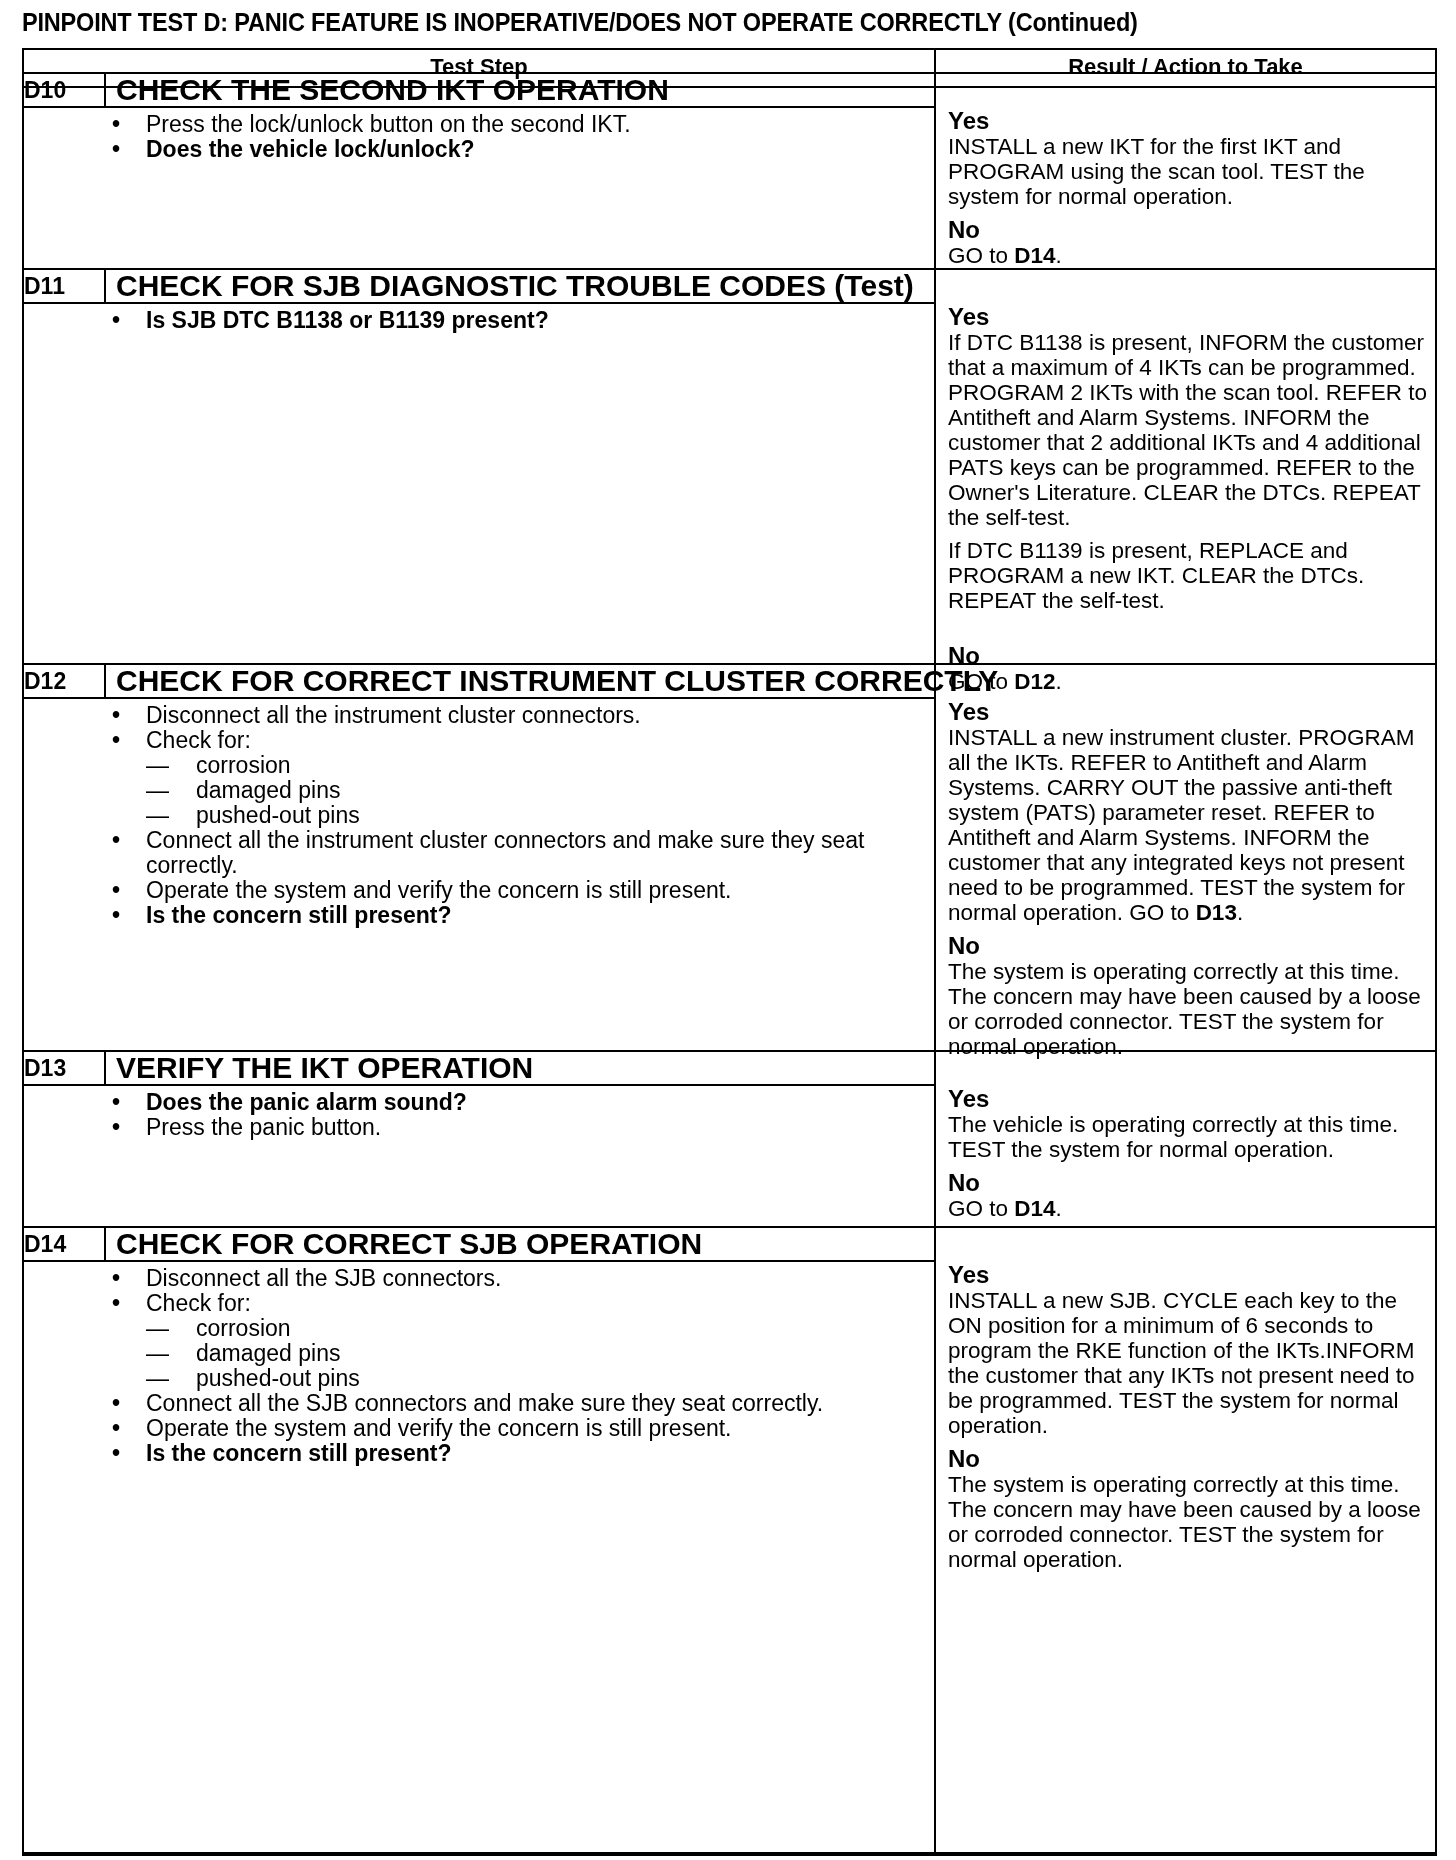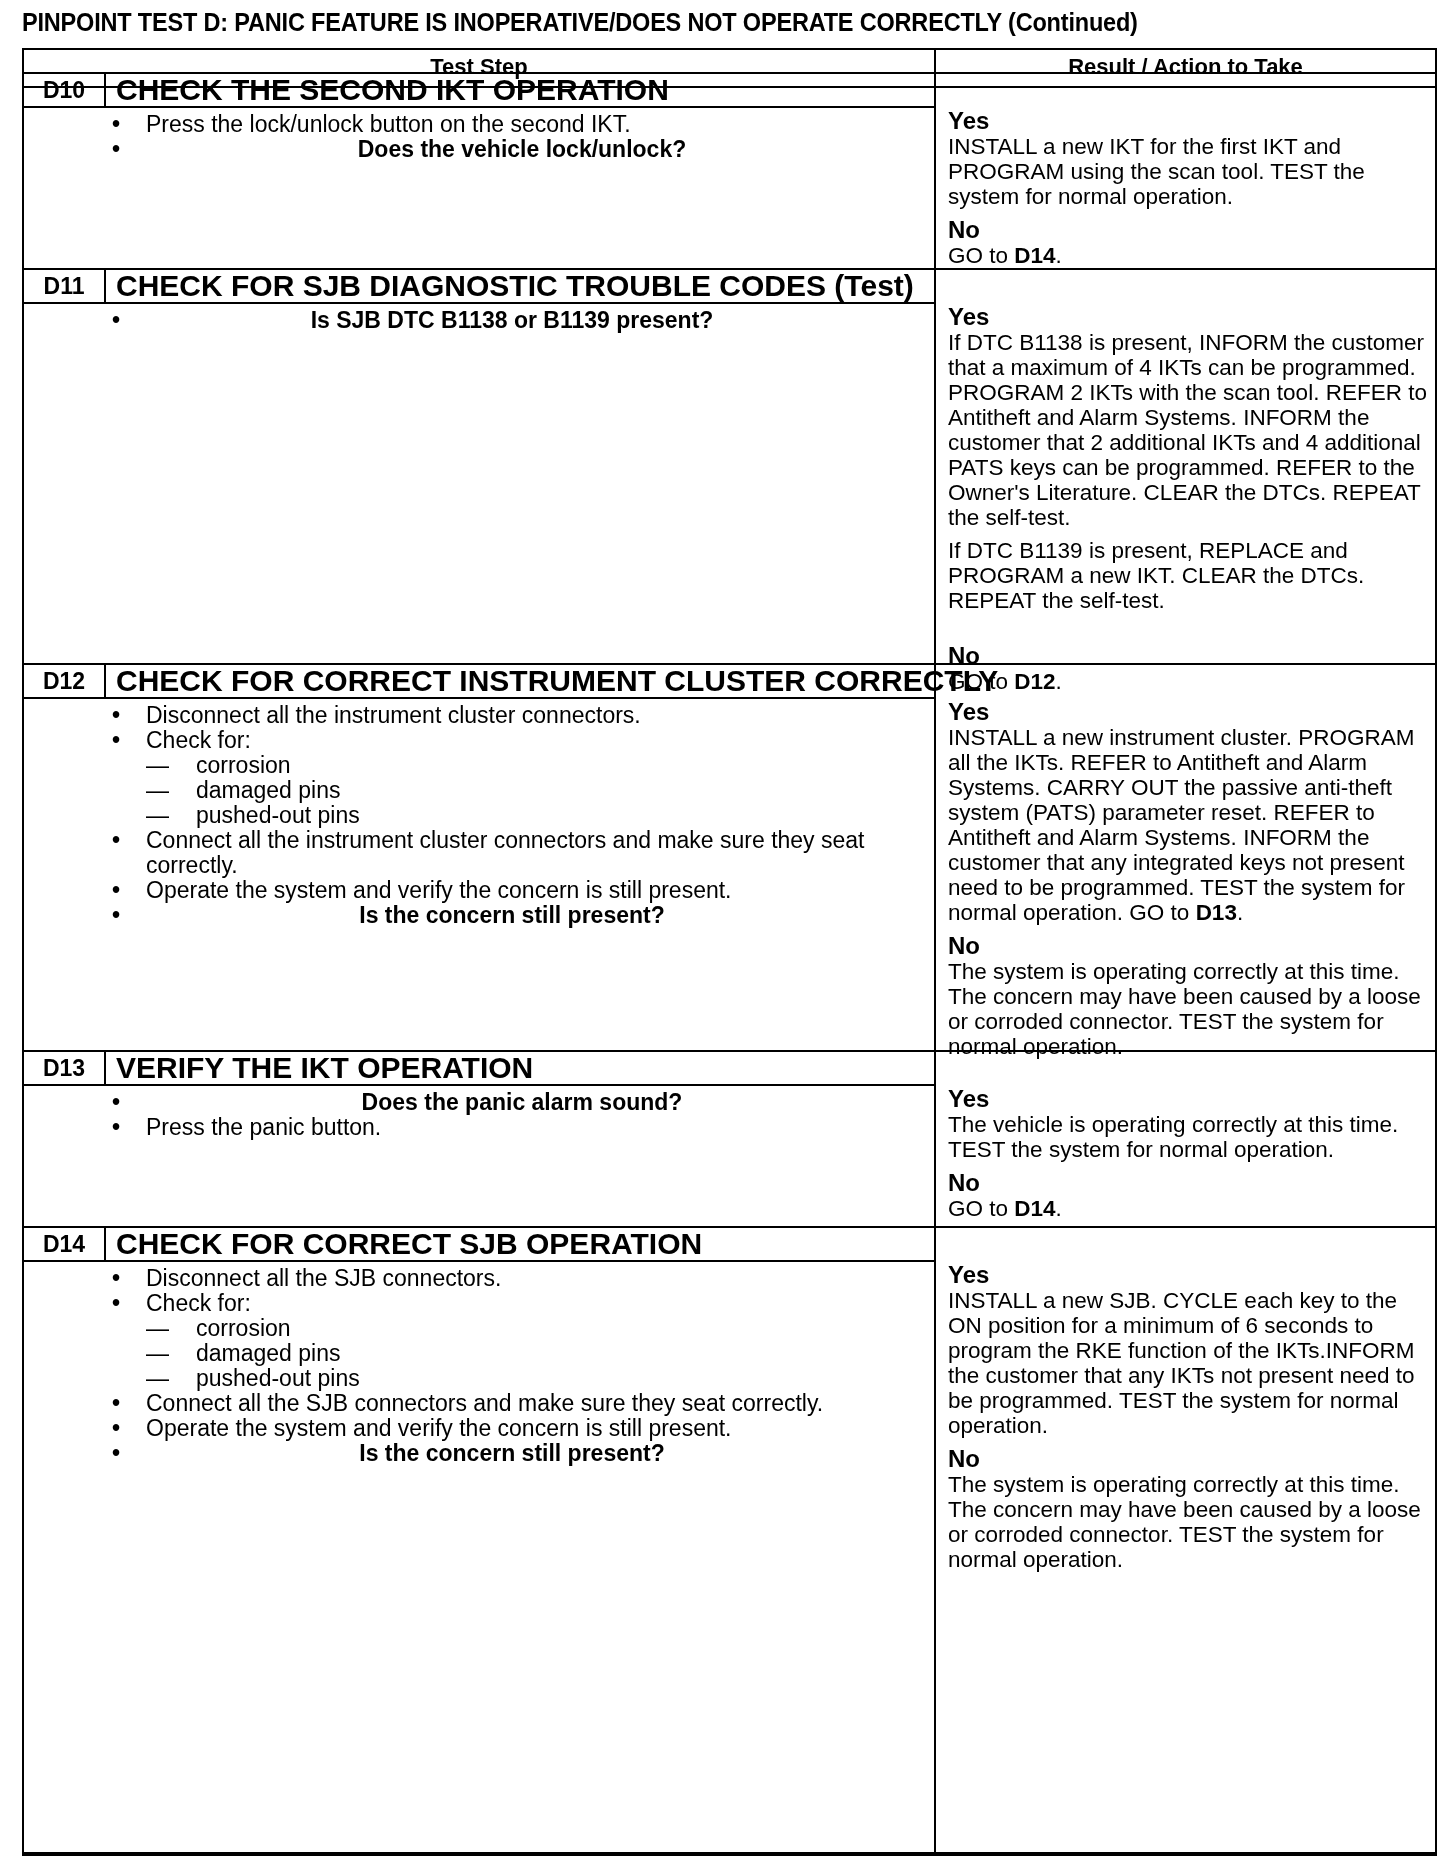--- a/index.html
+++ b/index.html
@@ -26,35 +26,35 @@
   .step {
     position: absolute; left: 0; right: 0; border-top: 2px solid #000; box-sizing: border-box;
   }
   .step .id-row {
     position: absolute; left: 0; width: 910px; top: 0; height: 34px;
     border-bottom: 2px solid #000; box-sizing: border-box;
   }
   .step .sid {
     position: absolute; left: 0; width: 82px; top: 0; height: 32px;
     border-right: 2px solid #000; box-sizing: border-box;
-    font-size: 23px; font-weight: bold; text-align: center; line-height: 32px;
+    font-size: 23px; font-weight: bold; line-height: 32px;
   }
   .step .stitle {
     position: absolute; left: 92px; top: 0; height: 32px; line-height: 32px;
     font-size: 30px; font-weight: bold; white-space: nowrap;
   }
   .steps-list {
     position: absolute; left: 74px; top: 38px; width: 800px;
     font-size: 23px; line-height: 25px;
   }
   .li { position: relative; padding-left: 48px; }
   .li::before {
     content: "•"; position: absolute; left: 14px; top: 0; font-weight: bold;
   }
-  .li.q { font-weight: bold; text-align: center; }
+  .li.q { font-weight: bold; }
   .sub { position: relative; padding-left: 98px; }
   .sub::before {
     content: "—"; position: absolute; left: 48px; top: 0;
   }
   .result {
     position: absolute; left: 924px; width: 484px; font-size: 22.5px; line-height: 25px;
   }
   .result .lbl { font-weight: bold; font-size: 24px; display: block; line-height: 26px; }
   .result p { margin: 0 0 8px 0; }
   .result b { font-weight: bold; }

